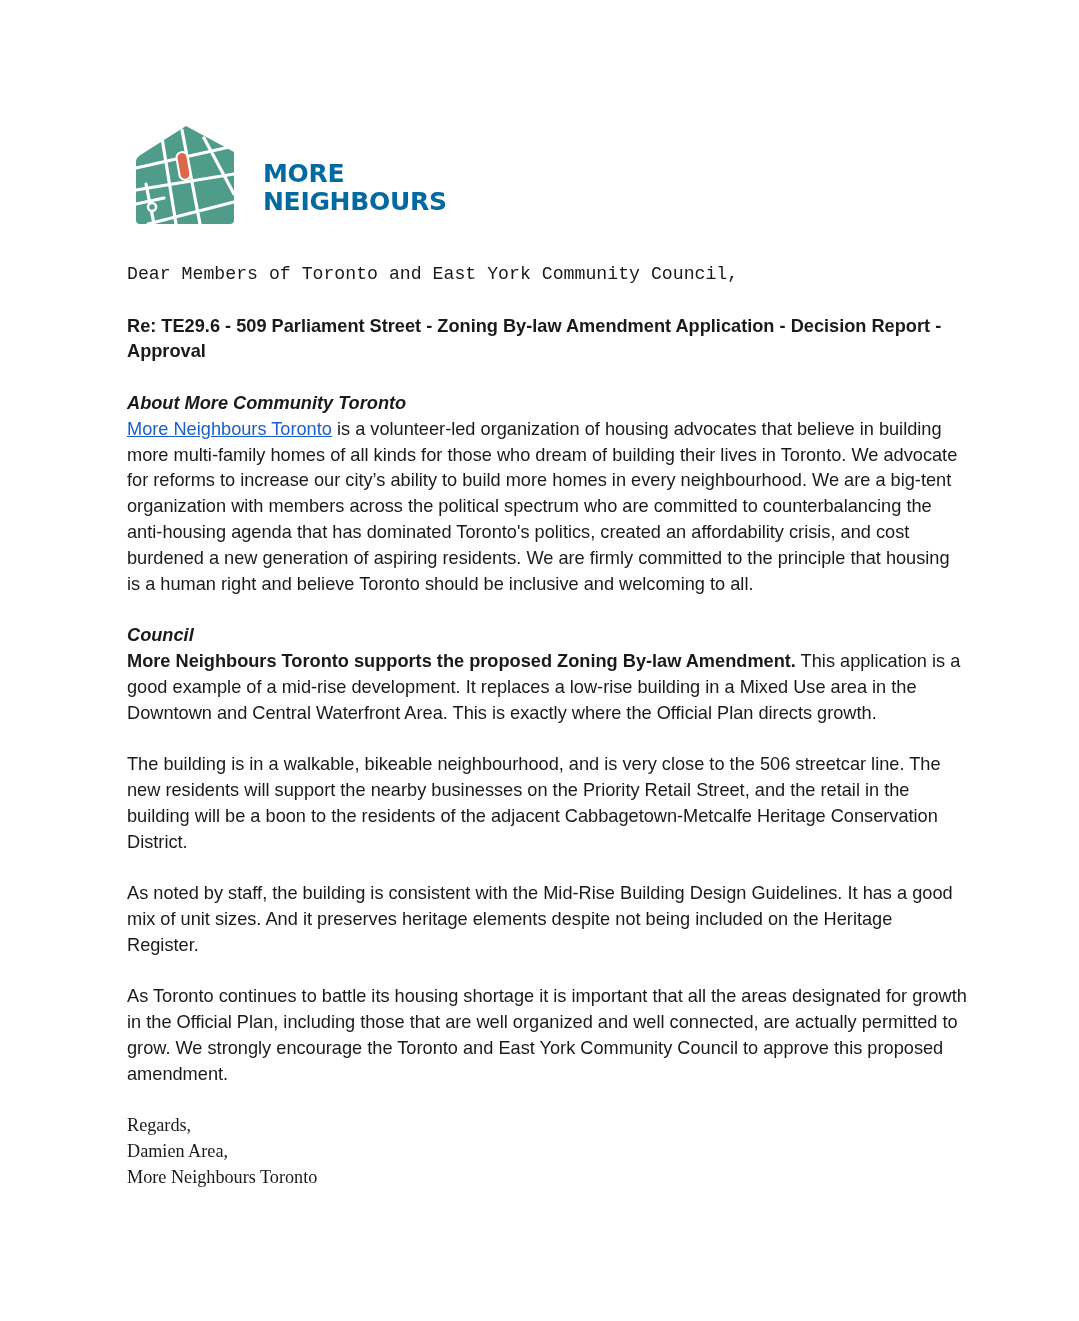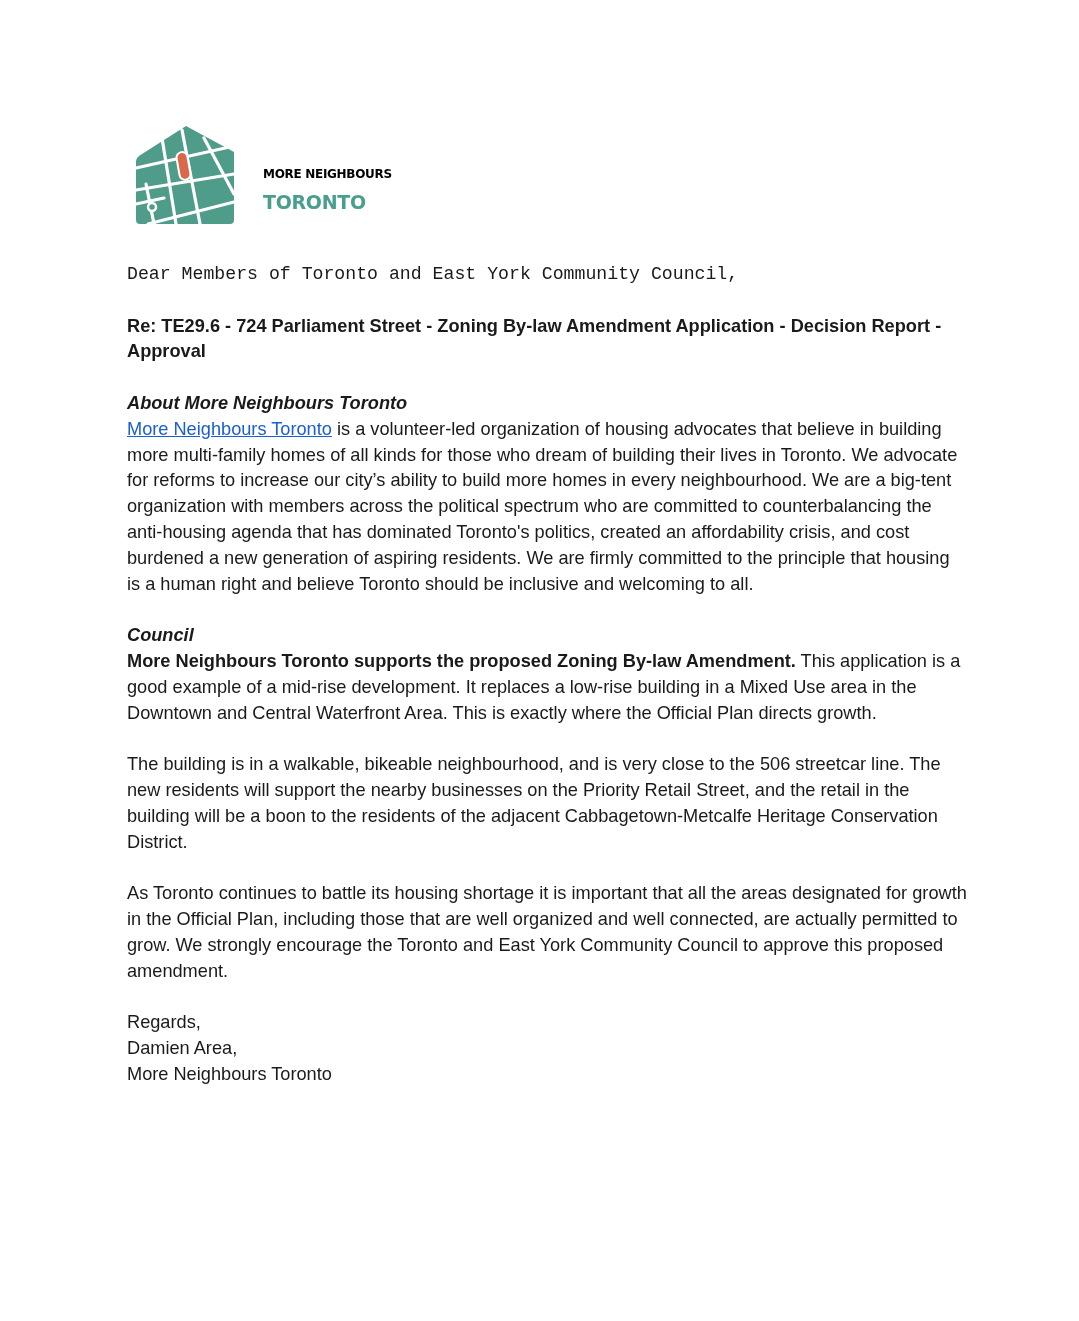--- a/index.html
+++ b/index.html
@@ -2,31 +2,31 @@
 <html><head>
 <meta charset="utf-8">
 <style>
   html, body { margin: 0; padding: 0; background: #ffffff; }
   body { width: 1079px; height: 1321px; position: relative; overflow: hidden;
          font-family: "Liberation Sans", sans-serif; color: #1a1a1a; }
   .logo { position: absolute; left: 134px; top: 124px; width: 340px; height: 104px; }
   .logo-mark { position: absolute; left: 0; top: 0; width: 102px; height: 102px; }
   .logo-text { position: absolute; left: 129px; top: 36px; font-family: "DejaVu Sans", sans-serif;
                font-weight: bold; letter-spacing: -0.3px; line-height: 28px; }
-  .logo-line1 { font-size: 12px; color: #000000; display: block; }
+  .logo-line1 { font-size: 25px; color: #0369a1; display: block; }
   .logo-line2 { font-size: 19px; color: #4a9e8e; display: block; }
   .body-text { position: absolute; left: 127px; top: 262px; width: 840px;
                font-size: 18.2px; line-height: 25.8px; }
   .body-text p { margin: 0 0 25.8px 0; }
   .salutation { margin-bottom: 25.8px; font-family: Liberation Mono, monospace; }
   .re { font-weight: bold; }
   .heading { font-weight: bold; font-style: italic; display: block; }
   .link { color: #1a5fd1; text-decoration: underline; cursor: pointer; }
   .strong { font-weight: bold; }
-  .sig span { display: block; }
+  .sig span { display: block; font-family: Liberation Serif, serif; }
 </style>
 </head>
 <body>
 
 <div class="logo">
   <svg class="logo-mark" viewBox="0 0 102 102" xmlns="http://www.w3.org/2000/svg">
     <path d="M8 30 L52 2 L100 28 L100 96 Q100 100 96 100 L6 100 Q2 100 2 96 L2 38 Q2 33 8 30 Z" fill="#4f9c8b"></path>
     <g stroke="#ffffff" stroke-width="3.2" fill="none" stroke-linecap="round">
       <path d="M2 44 L100 22"></path>
       <path d="M2 66 L100 50"></path>
@@ -35,40 +35,40 @@
       <path d="M48 6 L66 100"></path>
       <path d="M70 14 L100 70"></path>
       <path d="M2 80 L30 74"></path>
       <path d="M12 60 L20 100"></path>
     </g>
     <circle cx="18" cy="83" r="4" fill="#4f9c8b" stroke="#ffffff" stroke-width="2.5"></circle>
     <rect x="44" y="28" width="11" height="28" rx="5.5" transform="rotate(-10 49 42)" fill="#d9694a" stroke="#ffffff" stroke-width="2"></rect>
   </svg>
   <div class="logo-text">
     <span class="logo-line1">MORE NEIGHBOURS</span>
-    <span class="logo-line2">TORONTO</span>
   </div>
 </div>
 
 <div class="body-text">
   <p class="salutation">Dear Members of Toronto and East York Community Council,</p>
 
-  <p class="re">Re: TE29.6 - 724 Parliament Street - Zoning By-law Amendment Application - Decision Report - Approval</p>
+  <p class="re">Re: TE29.6 - 509 Parliament Street - Zoning By-law Amendment Application - Decision Report - Approval</p>
 
   <p>
-    <span class="heading">About More Neighbours Toronto</span>
+    <span class="heading">About More Community Toronto</span>
     <a class="link">More Neighbours Toronto</a><span> is a volunteer-led organization of housing advocates that believe in building more multi-family homes of all kinds for those who dream of building their lives in Toronto. We advocate for reforms to increase our city’s ability to build more homes in every neighbourhood. We are a big-tent organization with members across the political spectrum who are committed to counterbalancing the anti-housing agenda that has dominated Toronto's politics, created an affordability crisis, and cost burdened a new generation of aspiring residents. We are firmly committed to the principle that housing is a human right and believe Toronto should be inclusive and welcoming to all.</span>
   </p>
 
   <p>
     <span class="heading">Council</span>
     <span class="strong">More Neighbours Toronto supports the proposed Zoning By-law Amendment.</span><span> This application is a good example of a mid-rise development. It replaces a low-rise building in a Mixed Use area in the Downtown and Central Waterfront Area. This is exactly where the Official Plan directs growth.</span>
   </p>
 
   <p>The building is in a walkable, bikeable neighbourhood, and is very close to the 506 streetcar line. The new residents will support the nearby businesses on the Priority Retail Street, and the retail in the building will be a boon to the residents of the adjacent Cabbagetown-Metcalfe Heritage Conservation District.</p>
+  <p>As noted by staff, the building is consistent with the Mid-Rise Building Design Guidelines. It has a good mix of unit sizes. And it preserves heritage elements despite not being included on the Heritage Register.</p>
   <p>As Toronto continues to battle its housing shortage it is important that all the areas designated for growth in the Official Plan, including those that are well organized and well connected, are actually permitted to grow. We strongly encourage the Toronto and East York Community Council to approve this proposed amendment.</p>
 
   <p class="sig">
     <span>Regards,</span>
     <span>Damien Area,</span>
     <span>More Neighbours Toronto</span>
   </p>
 </div>
 
 </body></html>

